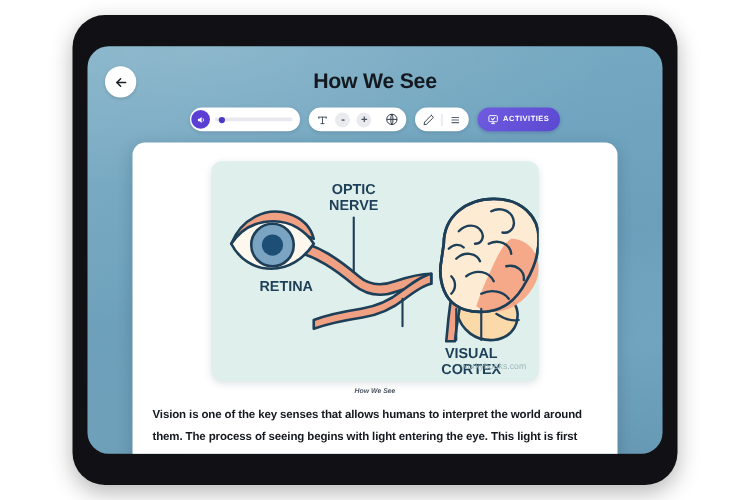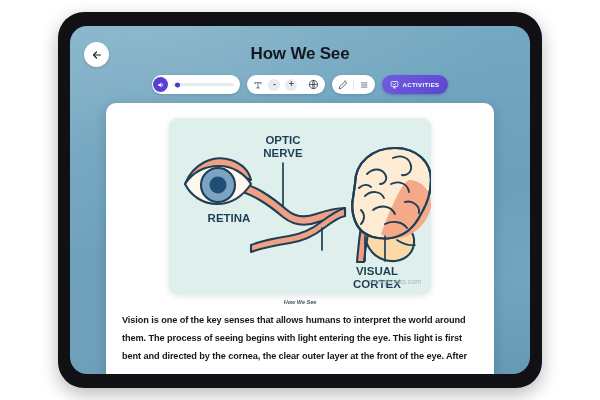--- a/index.html
+++ b/index.html
@@ -23,21 +23,21 @@
   .tablet-frame {
     position: absolute;
     left: 58px;
     top: 12px;
     width: 484px;
     height: 376px;
     background: #111115;
     border-radius: 26px;
     box-shadow: 0 6px 18px rgba(0,0,0,0.28);
     box-sizing: border-box;
-    padding: 14px 12px;
+    padding: 25px 12px;
   }
 
   .tablet-screen {
     position: relative;
     width: 100%;
     height: 100%;
     border-radius: 17px;
     overflow: hidden;
     background: linear-gradient(170deg, #7aacc4 0%, #72a6c0 28%, #6b9fba 55%, #74a8c2 78%, #6fa3bd 100%);
   }

